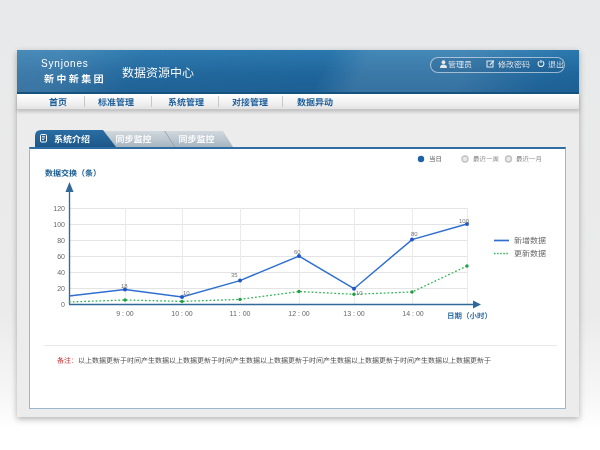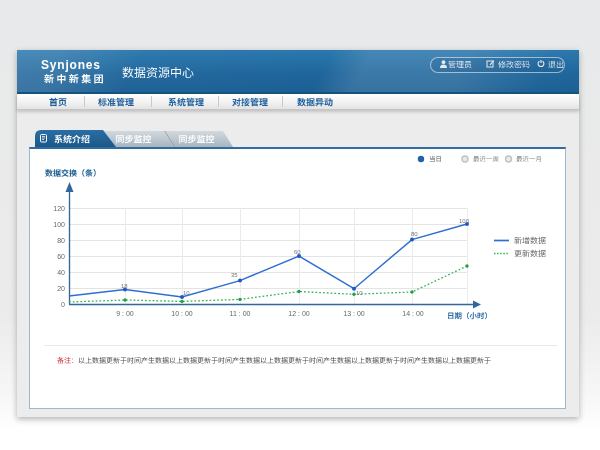--- a/index.html
+++ b/index.html
@@ -5,21 +5,21 @@
 body { font-family:"Liberation Sans", sans-serif;
   background:linear-gradient(180deg,#e8e9ea 0%,#ebebeb 70%,#f7f7f7 88%,#ffffff 96%);
   position:relative; }
 .page { position:absolute; left:17px; top:50px; width:562px; height:367px;
   background:#ececec; box-shadow:0 2px 6px rgba(0,0,0,0.30); }
 .header { position:absolute; left:0; top:0; width:562px; height:44px;
   background:
     linear-gradient(115deg, rgba(255,255,255,0.14) 0%, rgba(255,255,255,0.13) 8%, rgba(255,255,255,0.02) 22%, rgba(255,255,255,0) 54%, rgba(255,255,255,0.12) 61%, rgba(255,255,255,0.12) 78%, rgba(255,255,255,0.01) 93%, rgba(255,255,255,0) 100%),
     linear-gradient(180deg,#2b78ae 0%, #1f669c 55%, #1c5f94 100%);
   border-bottom:2px solid #16527e; }
-.logo-en { position:absolute; left:24px; top:8px; color:#fff; font-size:12px; font-weight:bold; letter-spacing:0.8px; }
+.logo-en { position:absolute; left:24px; top:8px; color:#fff; font-size:10px; font-weight:normal; letter-spacing:0.8px; }
 .userpill { position:absolute; left:413px; top:7px; width:135px; height:16px;
   border:1px solid rgba(255,255,255,0.55); border-radius:8px; background:rgba(10,45,85,0.10); }
 .nav { position:absolute; left:0; top:44px; width:562px; height:16px;
   background:linear-gradient(180deg,#ffffff 0%,#f2f2f2 55%,#e3e3e3 100%);
   border-bottom:1px solid #c6c6c6; box-shadow:0 2px 3px rgba(0,0,0,0.18); }
 .nav i { position:absolute; top:2px; width:1px; height:11px; background:#c9c9c9; }
 .tab-act { position:absolute; left:18px; top:80px; width:81px; height:17px;
   background:linear-gradient(180deg,#2b6ea4 0%, #1b5888 100%);
   clip-path:path('M0 17 L0 6 Q0 0 6 0 L68 0 L81 17 Z'); z-index:3; }
 .tab-in { position:absolute; top:81px; height:16px;

